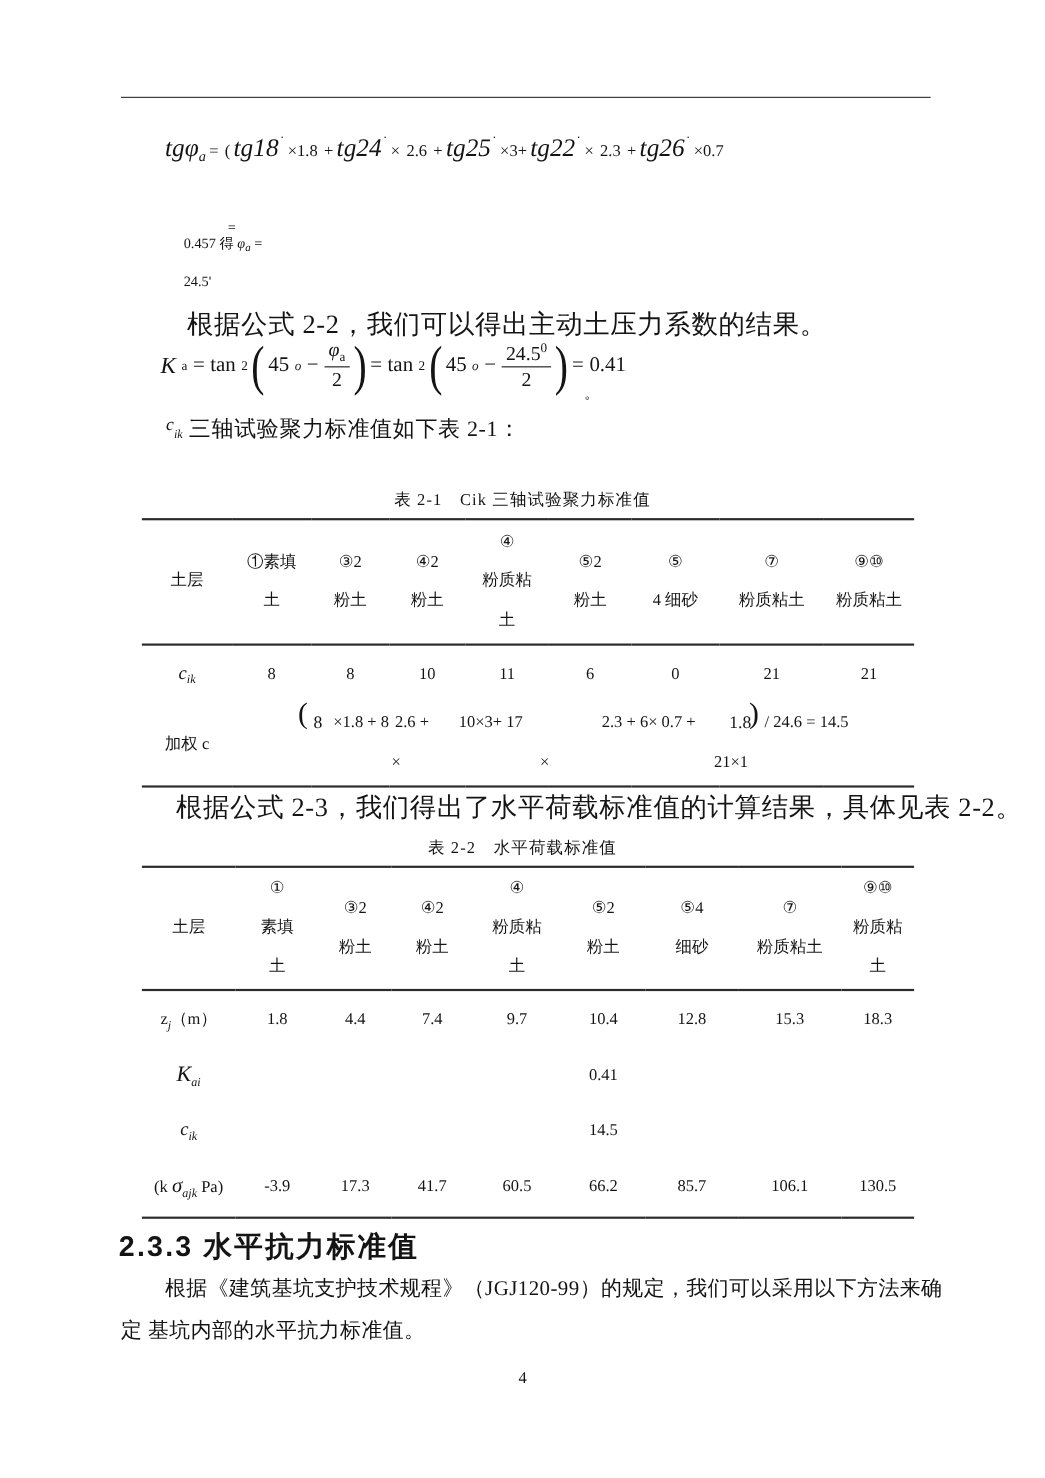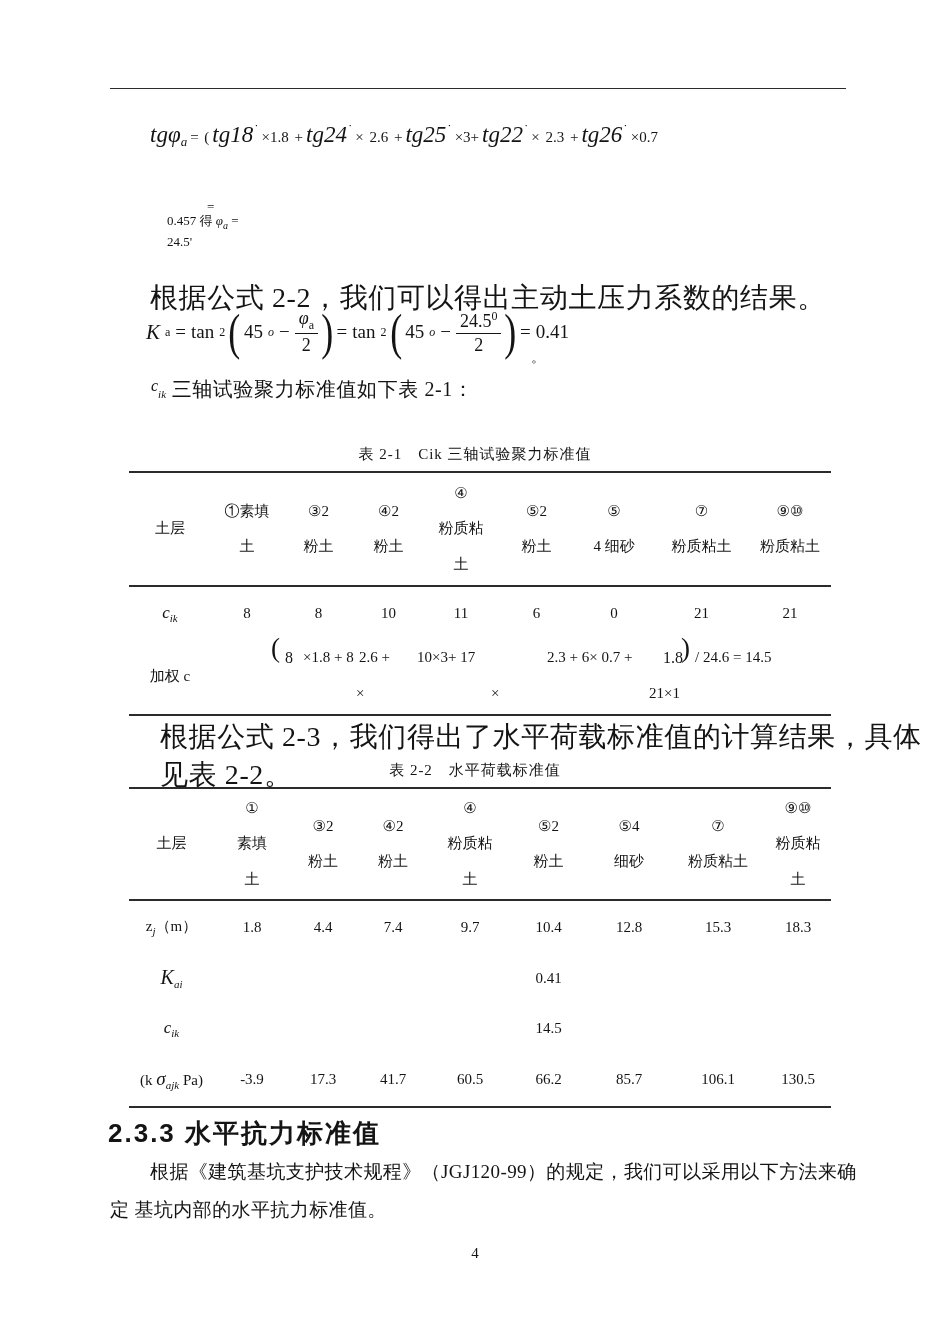--- a/index.html
+++ b/index.html
@@ -12,21 +12,21 @@
   .hdr-title{top:64px;left:0;width:100%;text-align:center;font-size:15px;letter-spacing:1px;}
   .hdr-rule{top:88px;left:110px;width:736px;border-top:1.5px solid #2b2b2b;height:0;}
   
   .tg-line{white-space:nowrap;}
   .fB{font-size:23px;font-style:italic;}
   .fSub{font-size:13px;font-style:italic;}
   .fDeg{font-size:13px;vertical-align:9px;margin-left:1px;}
   .fM{font-size:15px;word-spacing:2px;margin:0 3px;}
   .tg-small{font-size:13px;}
   
-  .para{font-size:28px;letter-spacing:0.6px;}
+  .para{font-size:24px;letter-spacing:0.6px;margin-left:20px;}
   .para3{font-size:19px;letter-spacing:0.4px;line-height:38px;white-space:pre-line;text-indent:40px;width:748px;}
   
   .ka{display:flex;align-items:center;gap:5px;font-size:19px;height:62px;}
   .kaK{font-size:21px;font-style:italic;}
   .kaSub{font-size:12px;}
   .kaSup{font-size:12px;}
   .kaParen{font-size:50px;font-weight:300;line-height:0.85;transform:scaleX(.72);display:inline-block;margin:0 -4px;}
   .frac{display:inline-flex;flex-direction:column;align-items:center;vertical-align:middle;font-size:18px;}
   .frac .num{border-bottom:1.3px solid #141414;padding:0 4px 1px 4px;}
   .frac .den{margin-top:1px;}
@@ -69,21 +69,21 @@
     <span class="fB">tg</span><span class="fB">φ</span><sub class="fSub">a</sub><span class="fM">= (</span><span class="fB">tg18</span><span class="fDeg">˙</span><span class="fM">×1.8 +</span><span class="fB">tg24</span><span class="fDeg">˙</span><span class="fM">× 2.6 +</span><span class="fB">tg25</span><span class="fDeg">˙</span><span class="fM">×3+</span><span class="fB">tg22</span><span class="fDeg">˙</span><span class="fM">× 2.3 +</span><span class="fB">tg26</span><span class="fDeg">˙</span><span class="fM">×0.7</span>
   </div>
 
 
   <div class="abs tg-small" style="top:199px;left:207px;">=</div>
   <div class="abs tg-small" style="top:212px;left:167px;">
     <span>0.457 得</span>
     <span class="it">φ</span><sub class="fSub" style="font-size:10px;">a</sub>
     <span>=</span>
   </div>
-  <div class="abs tg-small" style="top:234px;left:167px;text-align:center;">24.5'</div>
+  <div class="abs tg-small" style="top:248px;left:167px;text-align:center;">24.5'</div>
 
   <div class="abs para" style="top:279px;left:150px;">根据公式 2-2，我们可以得出主动土压力系数的结果。</div>
 
   <div class="abs ka" style="top:301px;left:146px;">
     <span class="kaK">K</span>
       <sub class="kaSub">a</sub>
     <span>=</span>
     <span>tan</span>
       <sup class="kaSup">2</sup>
     <span class="kaParen">(</span>
@@ -183,21 +183,21 @@
               <span style="left:145px;">×</span>
               <span style="left:280px;">×</span>
               <span style="left:438px;">21×1</span>
             </div>
           </div>
         </td>
       </tr>
     </tbody>
   </table>
 
-  <div class="abs para" style="top:718px;left:160px;">根据公式 2-3，我们得出了水平荷载标准值的计算结果，具体见表 2-2。</div>
+  <div class="abs para" style="top:718px;left:140px;">根据公式 2-3，我们得出了水平荷载标准值的计算结果，具体见表 2-2。</div>
 
   <div class="abs caption" style="top:761px;">表 2-2　水平荷载标准值</div>
 
   <table class="soil abs" style="top:787px;left:129px;width:702px;">
     <colgroup>
       <col style="width:85px">
         <col style="width:76px">
         <col style="width:66px">
         <col style="width:74px">
         <col style="width:80px">

